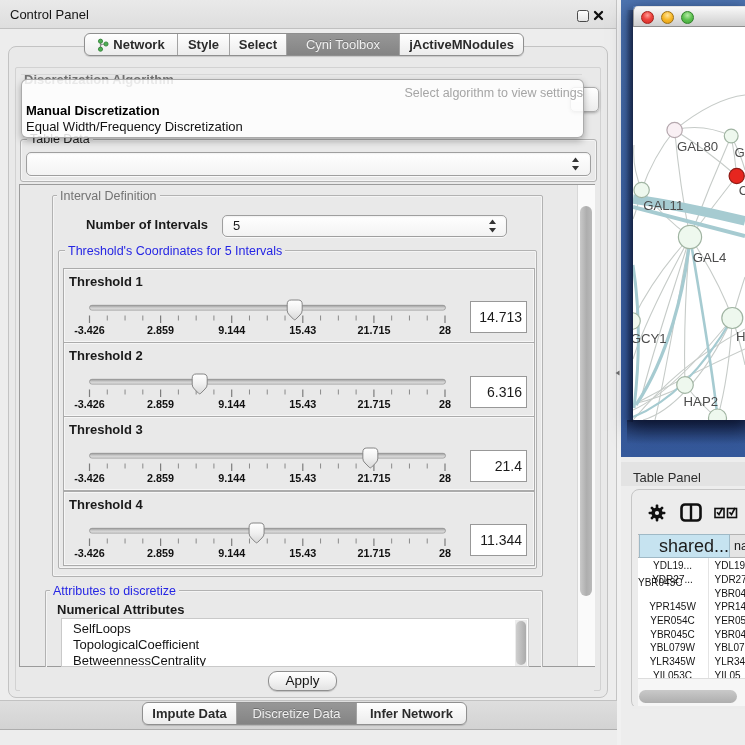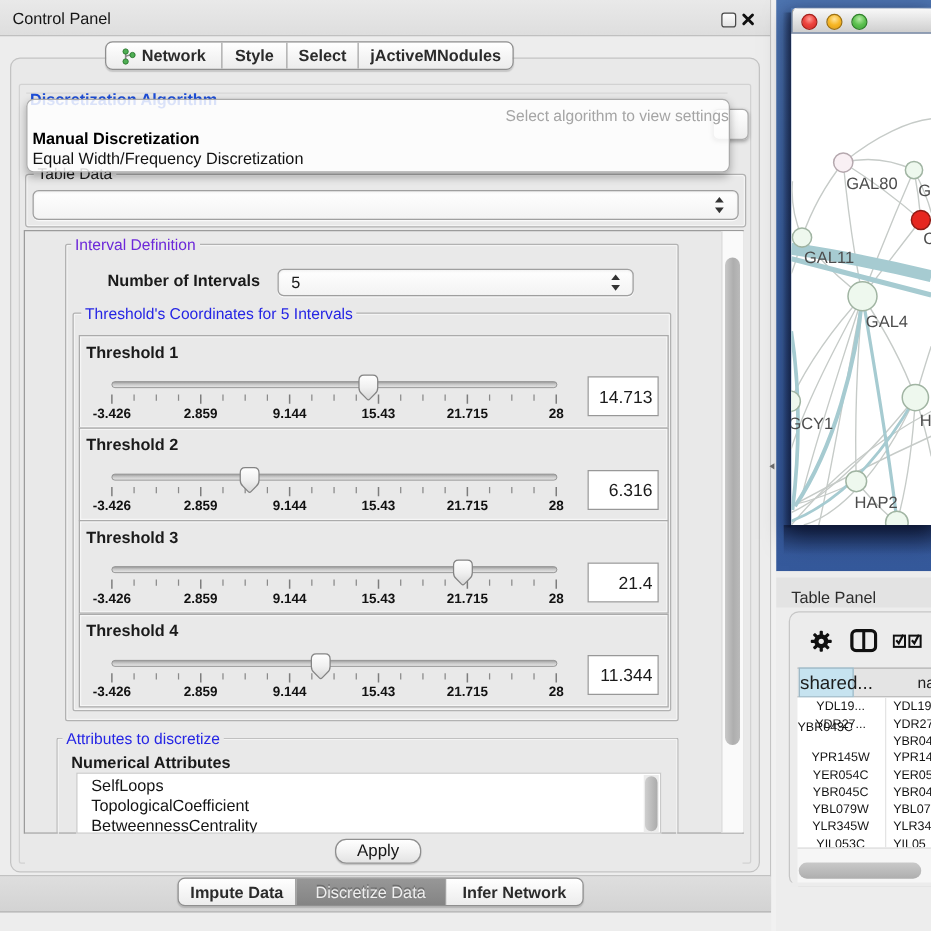--- a/index.html
+++ b/index.html
@@ -52,46 +52,47 @@
 
 <div class="ab seg" style="left:84px;top:33px;height:21px">
 <div style="width:92px;padding-left:0"><svg width="12" height="14" style="vertical-align:-3px;margin-right:4px">
         <path d="M3.5,4 L3.5,11 M3.5,8 Q3.5,6 8.5,6" stroke="#8a8a8a" stroke-width="1.2" fill="none"></path>
         <circle cx="3.5" cy="3.2" r="2.1" fill="#4fae54" stroke="#2f7d33" stroke-width="0.8"></circle>
         <circle cx="9" cy="6" r="2.1" fill="#4fae54" stroke="#2f7d33" stroke-width="0.8"></circle>
         <circle cx="3.5" cy="11.2" r="2.1" fill="#4fae54" stroke="#2f7d33" stroke-width="0.8"></circle>
       </svg>Network</div>
 <div style="width:51px">Style</div>
 <div style="width:56px">Select</div>
+<div class="sel" style="width:112px;font-weight:normal">Cyni Toolbox</div>
 <div style="width:123px">jActiveMNodules</div>
 </div>
 
 <div class="ab" style="left:570px;top:87px;width:27px;height:23px;background:linear-gradient(#fff,#ececec);border:1px solid #ababab;border-radius:5px;box-shadow:0 1px 3px rgba(0,0,0,.3)"></div>
 
 <div class="ab" style="left:21px;top:74px;width:561px;height:1px;background:#d8d8d8"></div>
-<div class="ab btxt" style="left:24px;top:72px;color:#1d4ed8">Discretization Algorithm</div>
+<div class="ab btxt" style="left:24px;top:72px;color:#737373">Discretization Algorithm</div>
 
 <div class="ab grp" style="left:20px;top:139px;width:575px;height:41px;border-radius:3px"></div>
 <div class="ab gtitle" style="left:27px;top:132px;color:#1a1a1a">Table Data</div>
 <div class="ab combo" style="left:26px;top:152px;width:563px;height:22px;line-height:22px">
 <svg class="ab" style="right:10px;top:4px" width="9" height="14">
       <path d="M4.5,0.5 L8,5 L1,5 Z" fill="#333"></path>
       <path d="M4.5,13.5 L8,9 L1,9 Z" fill="#333"></path>
     </svg></div>
 
 <div class="ab" style="left:21px;top:79px;width:561px;height:57px;background:rgba(255,255,255,0.84);border:1px solid rgba(150,150,150,0.8);border-radius:6px;box-shadow:0 3px 7px rgba(0,0,0,0.3)">
 <div style="position:absolute;left:0;right:0;top:6px;text-align:right;font-size:12.5px;color:#a5a5a5">Select algorithm to view settings</div>
 <div style="position:absolute;left:4px;top:23px;font-size:13px;font-weight:bold;color:#000">Manual Discretization</div>
 <div style="position:absolute;left:4px;top:38.5px;font-size:13px;color:#111">Equal Width/Frequency Discretization</div>
 </div>
 
 <div class="ab" style="left:19px;top:184px;width:576px;height:483px;background:#e9e9e9;border:1px solid #9b9b9b;box-sizing:border-box"></div>
 
 <div class="ab grp" style="left:52px;top:195px;width:489px;height:380px"></div>
-<div class="ab gtitle" style="left:57px;top:189px;color:#6d28d9">Interval Definition</div>
+<div class="ab gtitle" style="left:57px;top:189px;color:#737373">Interval Definition</div>
 <div class="ab btxt" style="left:86px;top:217px">Number of Intervals</div>
 <div class="ab combo" style="left:222px;top:215px;width:283px;height:20px;line-height:20px"><span style="padding-left:10px">5</span>
 <svg class="ab" style="right:9px;top:3px" width="9" height="14">
       <path d="M4.5,0.5 L8,5 L1,5 Z" fill="#333"></path>
       <path d="M4.5,13.5 L8,9 L1,9 Z" fill="#333"></path>
     </svg></div>
 
 <div class="ab grp" style="left:58px;top:250px;width:477px;height:317px"></div>
 <div class="ab gtitle" style="left:65px;top:244px;color:#2525e4">Threshold's Coordinates for 5 Intervals</div>
 
@@ -274,21 +275,21 @@
 <svg class="ab" style="left:714px;top:506px" width="27" height="14">
 <g fill="none" stroke="#101010">
       <rect x="1" y="2.5" width="9" height="9" stroke-width="1.6"></rect>
       <path d="M3,6.2 L5,8.6 L8.6,1.8" stroke-width="1.7"></path>
 <rect x="13.5" y="2.5" width="9" height="9" stroke-width="1.6"></rect>
       <path d="M15.5,6.2 L17.5,8.6 L21.1,1.8" stroke-width="1.7"></path>
     </g>
   </svg>
 
 <div class="ab" style="left:638px;top:534px;width:107px;height:24px;background:#e4e4e4;border-top:1px solid #b3b3b3;border-bottom:1px solid #b3b3b3;box-sizing:border-box"></div>
-<div class="ab" style="left:639px;top:534px;width:44px;height:24px;background:#c6e3f0;border:1px solid #9fb9c6;box-sizing:border-box;font-size:15px;color:#1c1c1c;text-align:left;line-height:23px">shared...</div>
+<div class="ab" style="left:639px;top:534px;width:91px;height:24px;background:#c6e3f0;border:1px solid #9fb9c6;box-sizing:border-box;font-size:18px;color:#1c1c1c;text-align:right;line-height:23px">shared...</div>
 <div class="ab" style="left:734px;top:534px;font-size:12.5px;color:#1c1c1c;line-height:24px">na</div>
 
 <div class="ab" style="left:638px;top:558px;width:107px;height:120px;background:#fff;overflow:hidden;font-size:10px;color:#141414">
 <div style="position:absolute;left:69.5px;top:0;width:1px;height:120px;background:#e4e4e4"></div>
     <div style="position:absolute;left:0;top:2.3px;width:69px;text-align:center">YDL19...</div>
     <div style="position:absolute;left:76.5px;top:2.3px;white-space:nowrap">YDL19</div>
     <div style="position:absolute;left:0;top:16.0px;width:69px;text-align:center">YDR27...</div>
     <div style="position:absolute;left:76.5px;top:16.0px;white-space:nowrap">YDR27</div>
     <div style="position:absolute;left:0;top:19px;width:58px;text-align:left">YBR043C</div>
     <div style="position:absolute;left:76.5px;top:29.7px;white-space:nowrap">YBR04</div>

